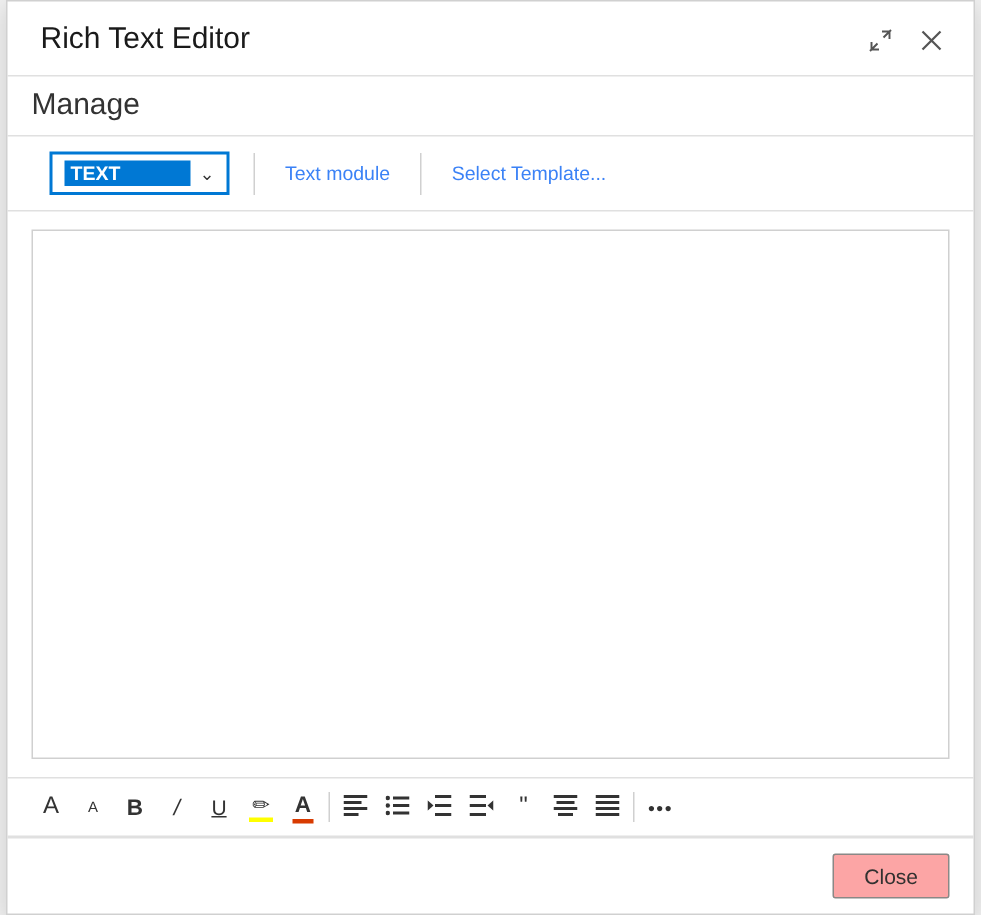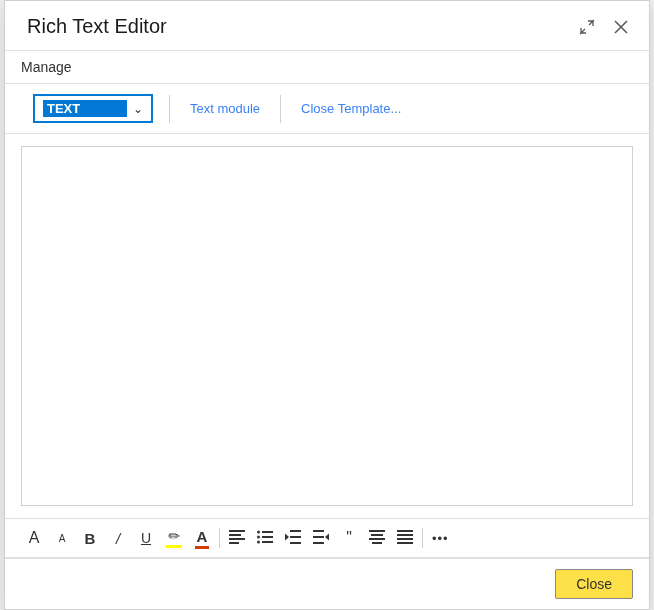--- a/index.html
+++ b/index.html
@@ -44,21 +44,21 @@
       color: #555;
       font-size: 16px;
       padding: 2px 4px;
       display: flex;
       align-items: center;
     }
 
     .toolbar-row {
       padding: 8px 16px;
       border-bottom: 1px solid #e0e0e0;
-      font-size: 14px;
+      font-size: 20px;
       color: #333;
     }
 
     .controls-row {
       display: flex;
       align-items: center;
       padding: 10px 28px;
       gap: 0;
       border-bottom: 1px solid #e0e0e0;
     }
@@ -180,21 +180,21 @@
     }
 
     .dialog-footer {
       display: flex;
       justify-content: flex-end;
       padding: 10px 16px;
       border-top: 1px solid #e0e0e0;
       margin-top: auto;
     }
     .close-btn {
-      background: #fde047;
+      background: #fca5a5;
       border: 1px solid #8a8886;
       padding: 6px 20px;
       font-size: 14px;
       cursor: pointer;
       color: #323130;
       border-radius: 2px;
     }
   </style>
 </head>
 <body>
@@ -222,21 +222,21 @@
   </div>
 
   <div class="controls-row">
     <div class="dropdown-select">
       <span class="dropdown-select-text">TEXT</span>
       <span class="dropdown-chevron">⌄</span>
     </div>
     <div class="divider-vertical"></div>
     <button class="link-btn">Text module</button>
     <div class="divider-vertical"></div>
-    <button class="link-btn">Close Template...</button>
+    <button class="link-btn">Select Template...</button>
   </div>
 
   <div class="editor-area">
     <textarea class="editor-content" style=""></textarea>
   </div>
 
   <div class="formatting-toolbar">
 
     <button class="fmt-btn" title="Font Size">
       <span style="font-size:16px; font-weight:400;">A</span>

